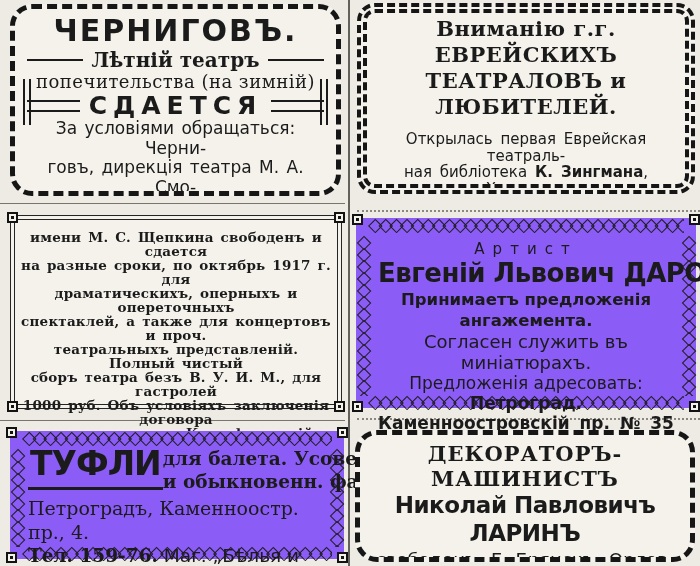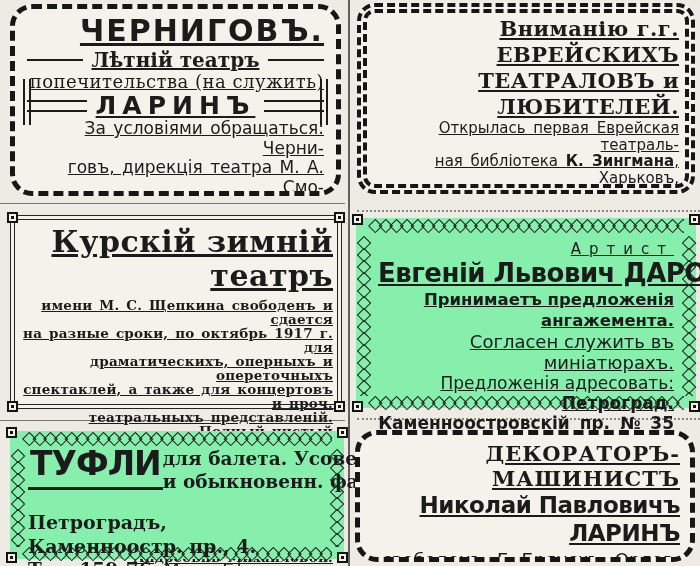--- a/index.html
+++ b/index.html
@@ -4,42 +4,42 @@
 <style>
   html,body{margin:0;padding:0;background:#dddbd4;}
   #page{
     position:relative;width:700px;height:566px;margin:0 auto;
     background:#edebe4;color:#1b1b1b;overflow:hidden;
     font-family:"DejaVu Sans",sans-serif;
   }
   .serif{font-family:"DejaVu Serif",serif;}
   .sans{font-family:"DejaVu Sans",sans-serif;}
   .ad{position:absolute;box-sizing:border-box;background:#f4f2eb;}
-  .ctr{text-align:right;text-decoration:underline;}
+  .ctr{text-align:center;}
 
   
   .vrule{position:absolute;left:348px;top:0;width:2px;height:566px;background:#63615c;}
   .hrule{position:absolute;height:1px;background:#77756e;}
   .hrule.dotted{background:none;border-top:2px dotted #8a8880;height:0;}
 
   
   .bead{border:5px dashed #161616;border-radius:22px;}
   .bead2-outer{border:4px dashed #161616;border-radius:18px;padding:2px;}
   .bead2-inner{border:4px dashed #161616;border-radius:12px;height:100%;box-sizing:border-box;overflow:hidden;}
 
   
   .dbl-frame{border:1px solid #242424;}
   .dbl-frame .inner-line{position:absolute;inset:3px;border:1px solid #242424;pointer-events:none;}
   .sq-corner{position:absolute;width:11px;height:11px;background:#f4f2eb;border:2px solid #131313;box-sizing:border-box;}
   .sq-corner::before{content:"";position:absolute;inset:2px;background:#131313;}
   .sq-tl{left:-4px;top:-4px;} .sq-tr{right:-4px;top:-4px;}
   .sq-bl{left:-4px;bottom:-4px;} .sq-br{right:-4px;bottom:-4px;}
 
   
-  .diam{background:#86efac;}
+  .diam{background:#8b5cf6;}
   .d-strip{position:absolute;overflow:hidden;color:#1d1d1d;pointer-events:none;}
   .d-h{left:12px;right:12px;height:17px;font:19px/16px "DejaVu Sans",sans-serif;letter-spacing:-4px;text-align:center;white-space:nowrap;}
   .d-h::before{content:"◇◇◇◇◇◇◇◇◇◇◇◇◇◇◇◇◇◇◇◇◇◇◇◇◇◇◇◇◇◇◇◇◇◇◇◇◇◇◇◇◇◇◇◇◇◇";}
   .d-top{top:-2px;} .d-bot{bottom:-2px;}
   .d-v{top:12px;bottom:12px;width:17px;writing-mode:vertical-rl;text-orientation:upright;
        font:19px "DejaVu Sans",sans-serif;letter-spacing:-10px;white-space:nowrap;line-height:16px;}
   .d-v::before{content:"◇◇◇◇◇◇◇◇◇◇◇◇◇◇◇◇◇◇◇◇◇◇◇◇◇◇◇◇◇◇";}
   .d-left{left:-1px;} .d-right{right:-1px;}
 
   
@@ -53,21 +53,21 @@
   #ad-chernigov .big{font-size:25px;font-weight:bold;letter-spacing:6px;line-height:26px;white-space:nowrap;}
   #ad-chernigov .dates{font-size:18px;font-weight:bold;line-height:23px;letter-spacing:.3px;word-spacing:3px;}
   #ad-chernigov .body{font-size:17px;line-height:19.5px;word-spacing:2px;}
   .sidemark{position:absolute;top:70px;width:4px;height:46px;border-left:2px solid #1b1b1b;border-right:2px solid #1b1b1b;}
   .sidemark.sm-l{left:8px;} .sidemark.sm-r{right:8px;}
 
   
   #ad-jewish{left:357px;top:3px;width:338px;height:191px;}
   #ad-jewish .pad{padding:3px 6px 0;}
   #ad-jewish .t{font-size:21px;font-weight:bold;line-height:26px;letter-spacing:.5px;}
-  #ad-jewish .body{font-size:15px;line-height:16.5px;margin-top:0;word-spacing:3px;}
+  #ad-jewish .body{font-size:15px;line-height:16.5px;margin-top:11px;word-spacing:3px;}
 
   
   #ad-kursk{left:10px;top:215px;width:332px;height:194px;}
   #ad-kursk .pad{padding:9px 8px 0;}
   #ad-kursk .title{font-size:30px;font-weight:bold;line-height:34px;letter-spacing:.5px;}
   #ad-kursk .body{font-size:13.5px;font-weight:bold;line-height:14px;margin-top:5px;letter-spacing:.2px;word-spacing:2px;}
 
   
   #ad-darov{left:356px;top:218px;width:340px;height:190px;}
   #ad-darov .pad{padding:22px 22px 0;}
@@ -78,21 +78,21 @@
   #ad-darov .l2{font-size:18px;line-height:21px;}
   #ad-darov .l3{font-size:17px;line-height:20px;}
   #ad-darov .l4{font-size:17px;font-weight:bold;line-height:21px;word-spacing:4px;}
 
   
   #ad-tufli{left:10px;top:431px;width:334px;height:128px;}
   #ad-tufli .pad{padding:16px 18px 0;}
   #ad-tufli .toprow{display:flex;align-items:flex-start;gap:0;}
   #ad-tufli .big{font-size:33px;font-weight:bold;letter-spacing:-1px;line-height:34px;border-bottom:3.5px solid #1b1b1b;padding:0 2px 6px;}
   #ad-tufli .rcol{font-size:18.5px;font-weight:bold;line-height:23px;font-family:"DejaVu Serif",serif;white-space:nowrap;}
-  #ad-tufli .addr{font-size:19px;font-weight:bold;line-height:24px;margin-top:17px;font-family:"DejaVu Serif",serif;}
+  #ad-tufli .addr{font-size:19px;font-weight:normal;line-height:24px;margin-top:3px;font-family:"DejaVu Serif",serif;}
   #ad-tufli .tel{font-size:18.5px;line-height:24px;}
   #ad-tufli .tel b{font-family:"DejaVu Serif",serif;}
 
   
   #ad-larin{left:355px;top:430px;width:340px;height:132px;padding:6px 10px 0;overflow:hidden;}
   #ad-larin .title{font-size:21px;font-weight:bold;letter-spacing:1px;line-height:25px;font-family:"DejaVu Serif",serif;}
   #ad-larin .name{font-size:23px;font-weight:bold;line-height:28px;letter-spacing:-.5px;}
   #ad-larin .body{font-size:18px;line-height:21px;margin-top:2px;word-spacing:2px;}
 </style>
 </head>
@@ -108,24 +108,24 @@
 
   <div id="ad-chernigov" class="ad bead ctr">
     <div class="sidemark sm-l"></div>
     <div class="sidemark sm-r"></div>
     <div class="title sans">ЧЕРНИГОВЪ.</div>
     <div class="rule-row">
       <span class="dashline"></span>
       <span class="sub serif">Лѣтній театръ</span>
       <span class="dashline"></span>
     </div>
-    <div class="l2 serif">попечительства (на служить)</div>
+    <div class="l2 serif">попечительства (на зимній)</div>
     <div class="rule-row">
       <span class="dblline"></span>
-      <span class="big sans">ЛАРИНЪ</span>
+      <span class="big sans">СДАЕТСЯ</span>
       <span class="dblline"></span>
     </div>
     <div class="body sans">За условіями обращаться: Черни-<br>говъ, дирекція театра М. А. Смо-<br>ленскому.</div>
   </div>
 
   <div id="ad-jewish" class="ad bead2-outer">
     <div class="bead2-inner">
       <div class="pad ctr">
         <div class="t serif">Вниманію г.г. ЕВРЕЙСКИХЪ</div>
         <div class="t serif">ТЕАТРАЛОВЪ и ЛЮБИТЕЛЕЙ.</div>
@@ -138,21 +138,20 @@
     </div>
   </div>
 
   <div id="ad-kursk" class="ad dbl-frame">
     <div class="inner-line"></div>
     <div class="sq-corner sq-tl"></div>
     <div class="sq-corner sq-tr"></div>
     <div class="sq-corner sq-bl"></div>
     <div class="sq-corner sq-br"></div>
     <div class="pad ctr">
-      <div class="title serif">Курскій зимній театръ</div>
       <div class="body serif">имени М. С. Щепкина свободенъ и сдается<br>на разные сроки, по октябрь 1917 г. для<br>драматическихъ, оперныхъ и опереточныхъ<br>спектаклей, а также для концертовъ и проч.<br>театральныхъ представленій. Полный чистый<br>сборъ театра безъ В. У. И. М., для гастролей<br>1000 руб. Объ условіяхъ заключенія договора<br>справиться въ г. Курскѣ, зимній театръ,<br>Л. Н. Колобову или его уполномоч. Пелагеѣ<br>Андреевнѣ Михайловой.</div>
     </div>
   </div>
 
   <div id="ad-darov" class="ad diam">
     <div class="d-strip d-h d-top"></div>
     <div class="d-strip d-h d-bot"></div>
     <div class="d-strip d-v d-left"></div>
     <div class="d-strip d-v d-right"></div>
     <div class="sq-corner sq-tl"></div>

